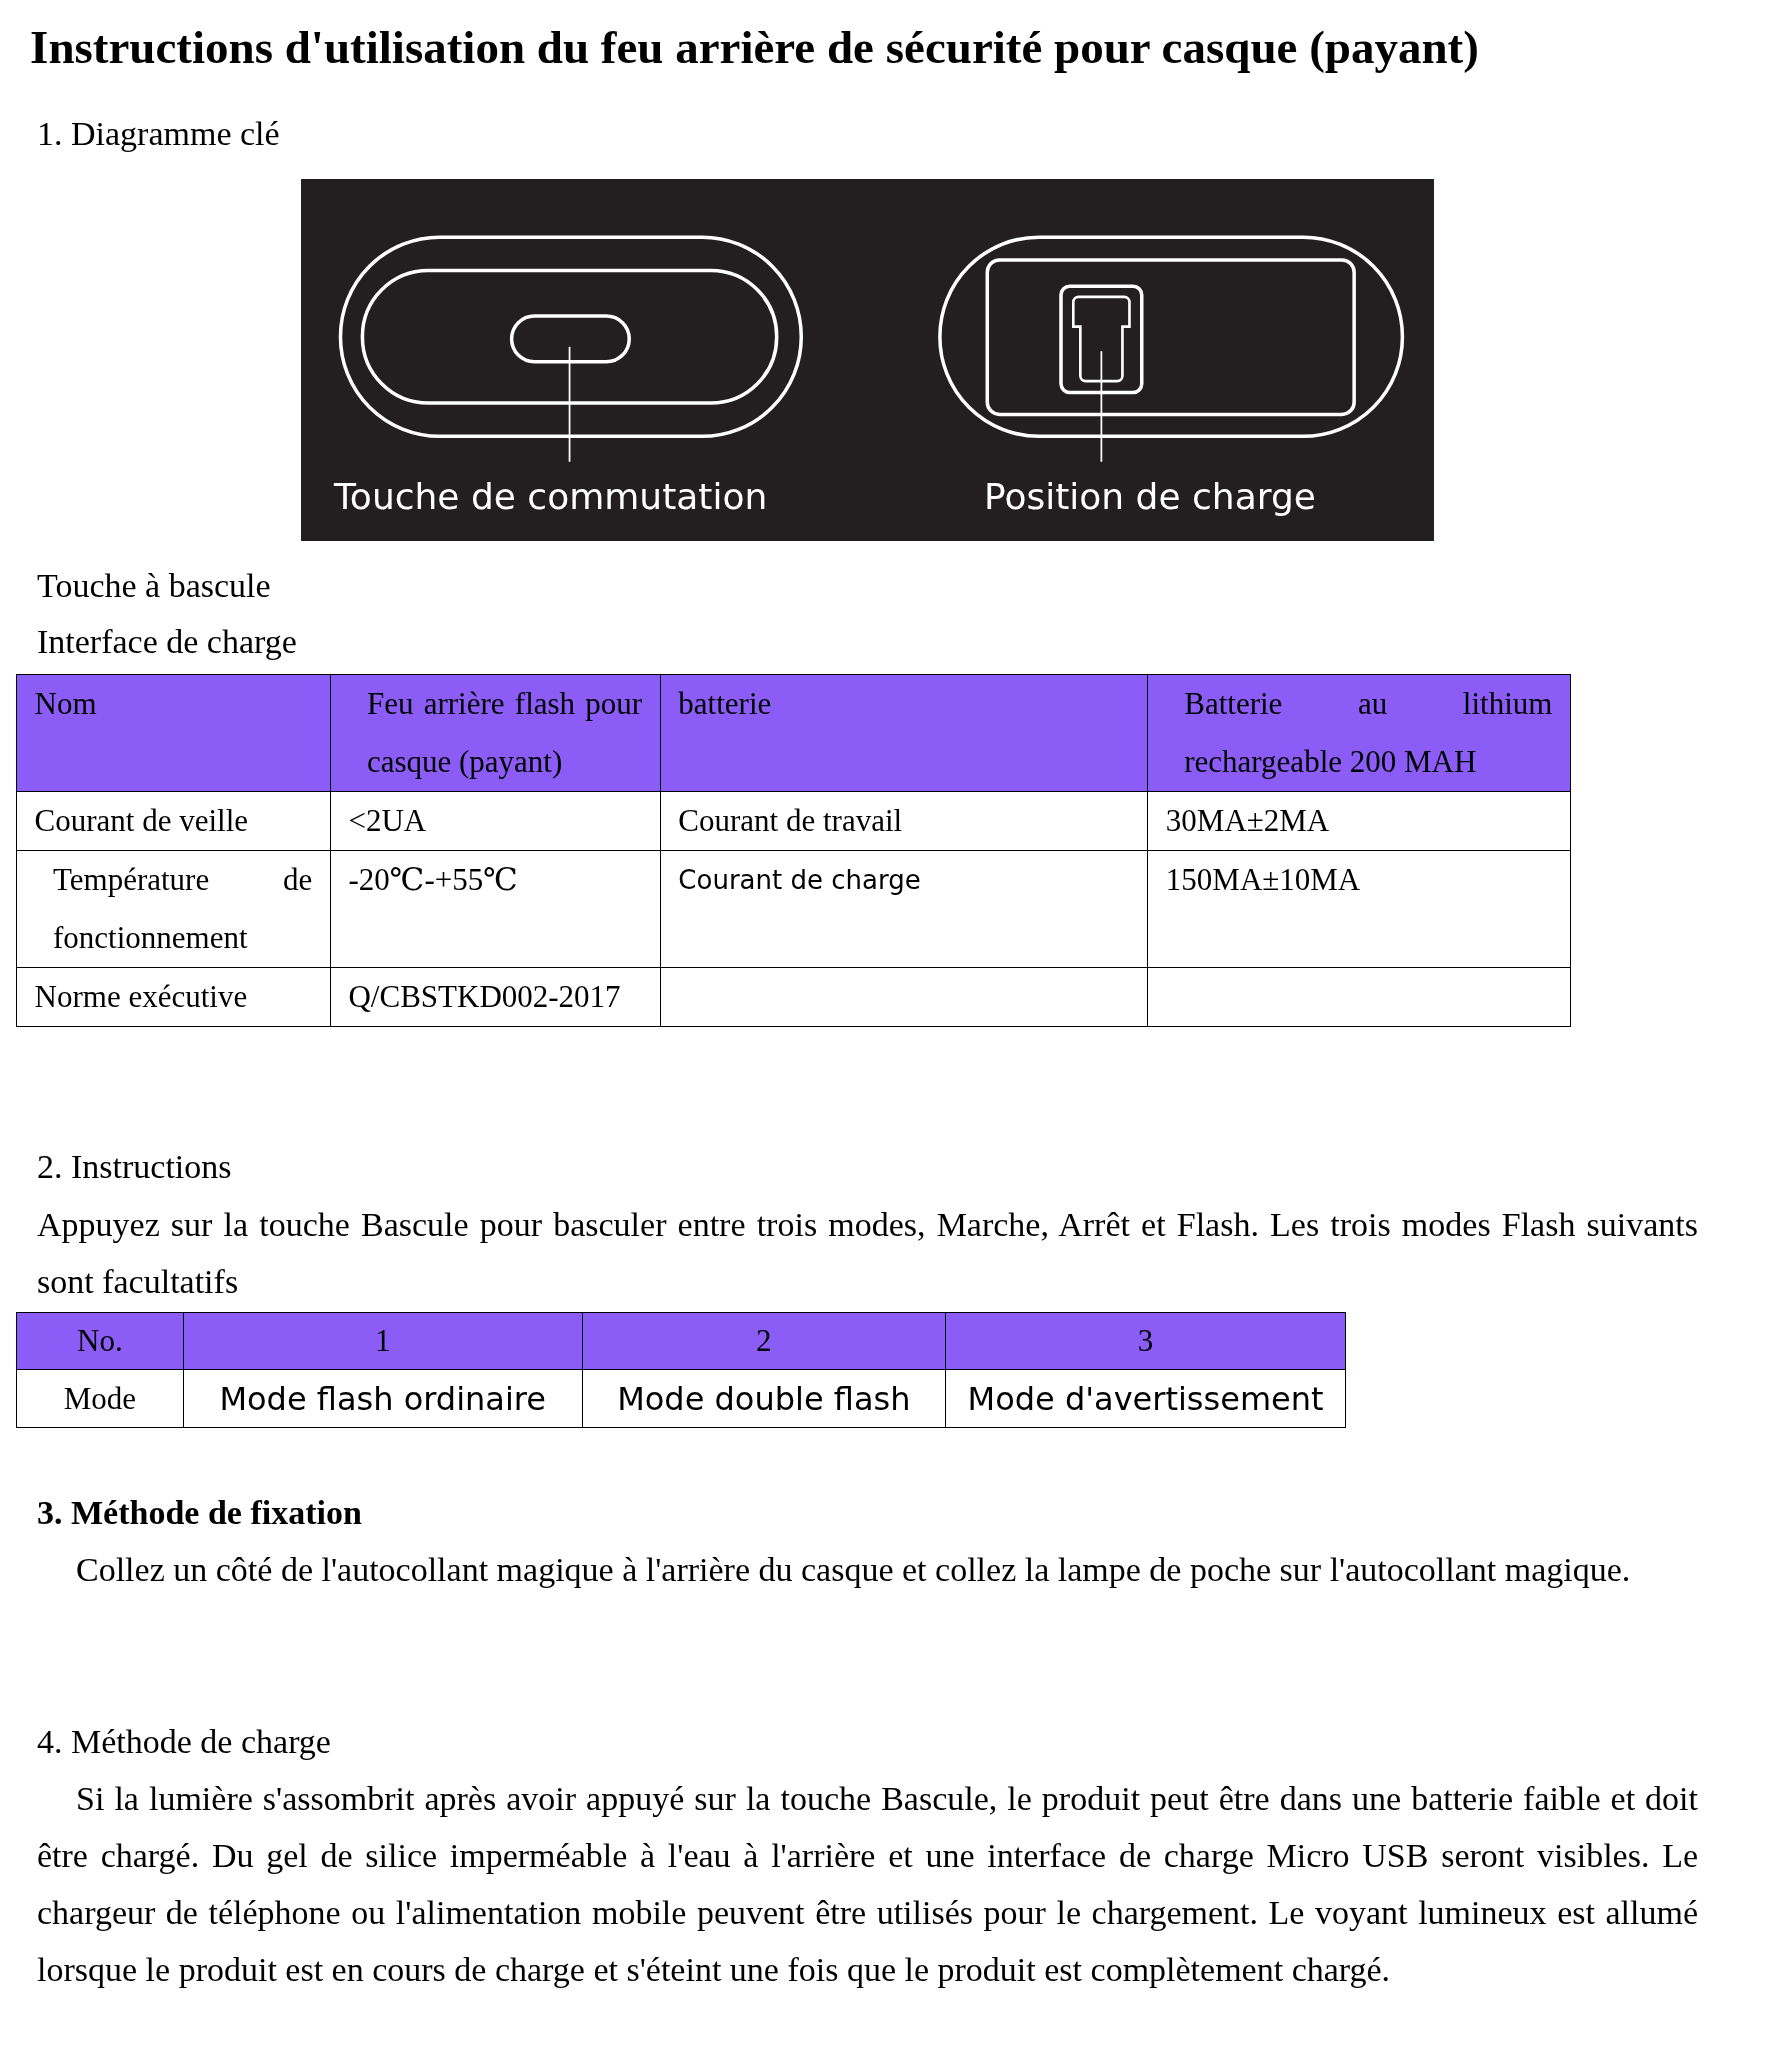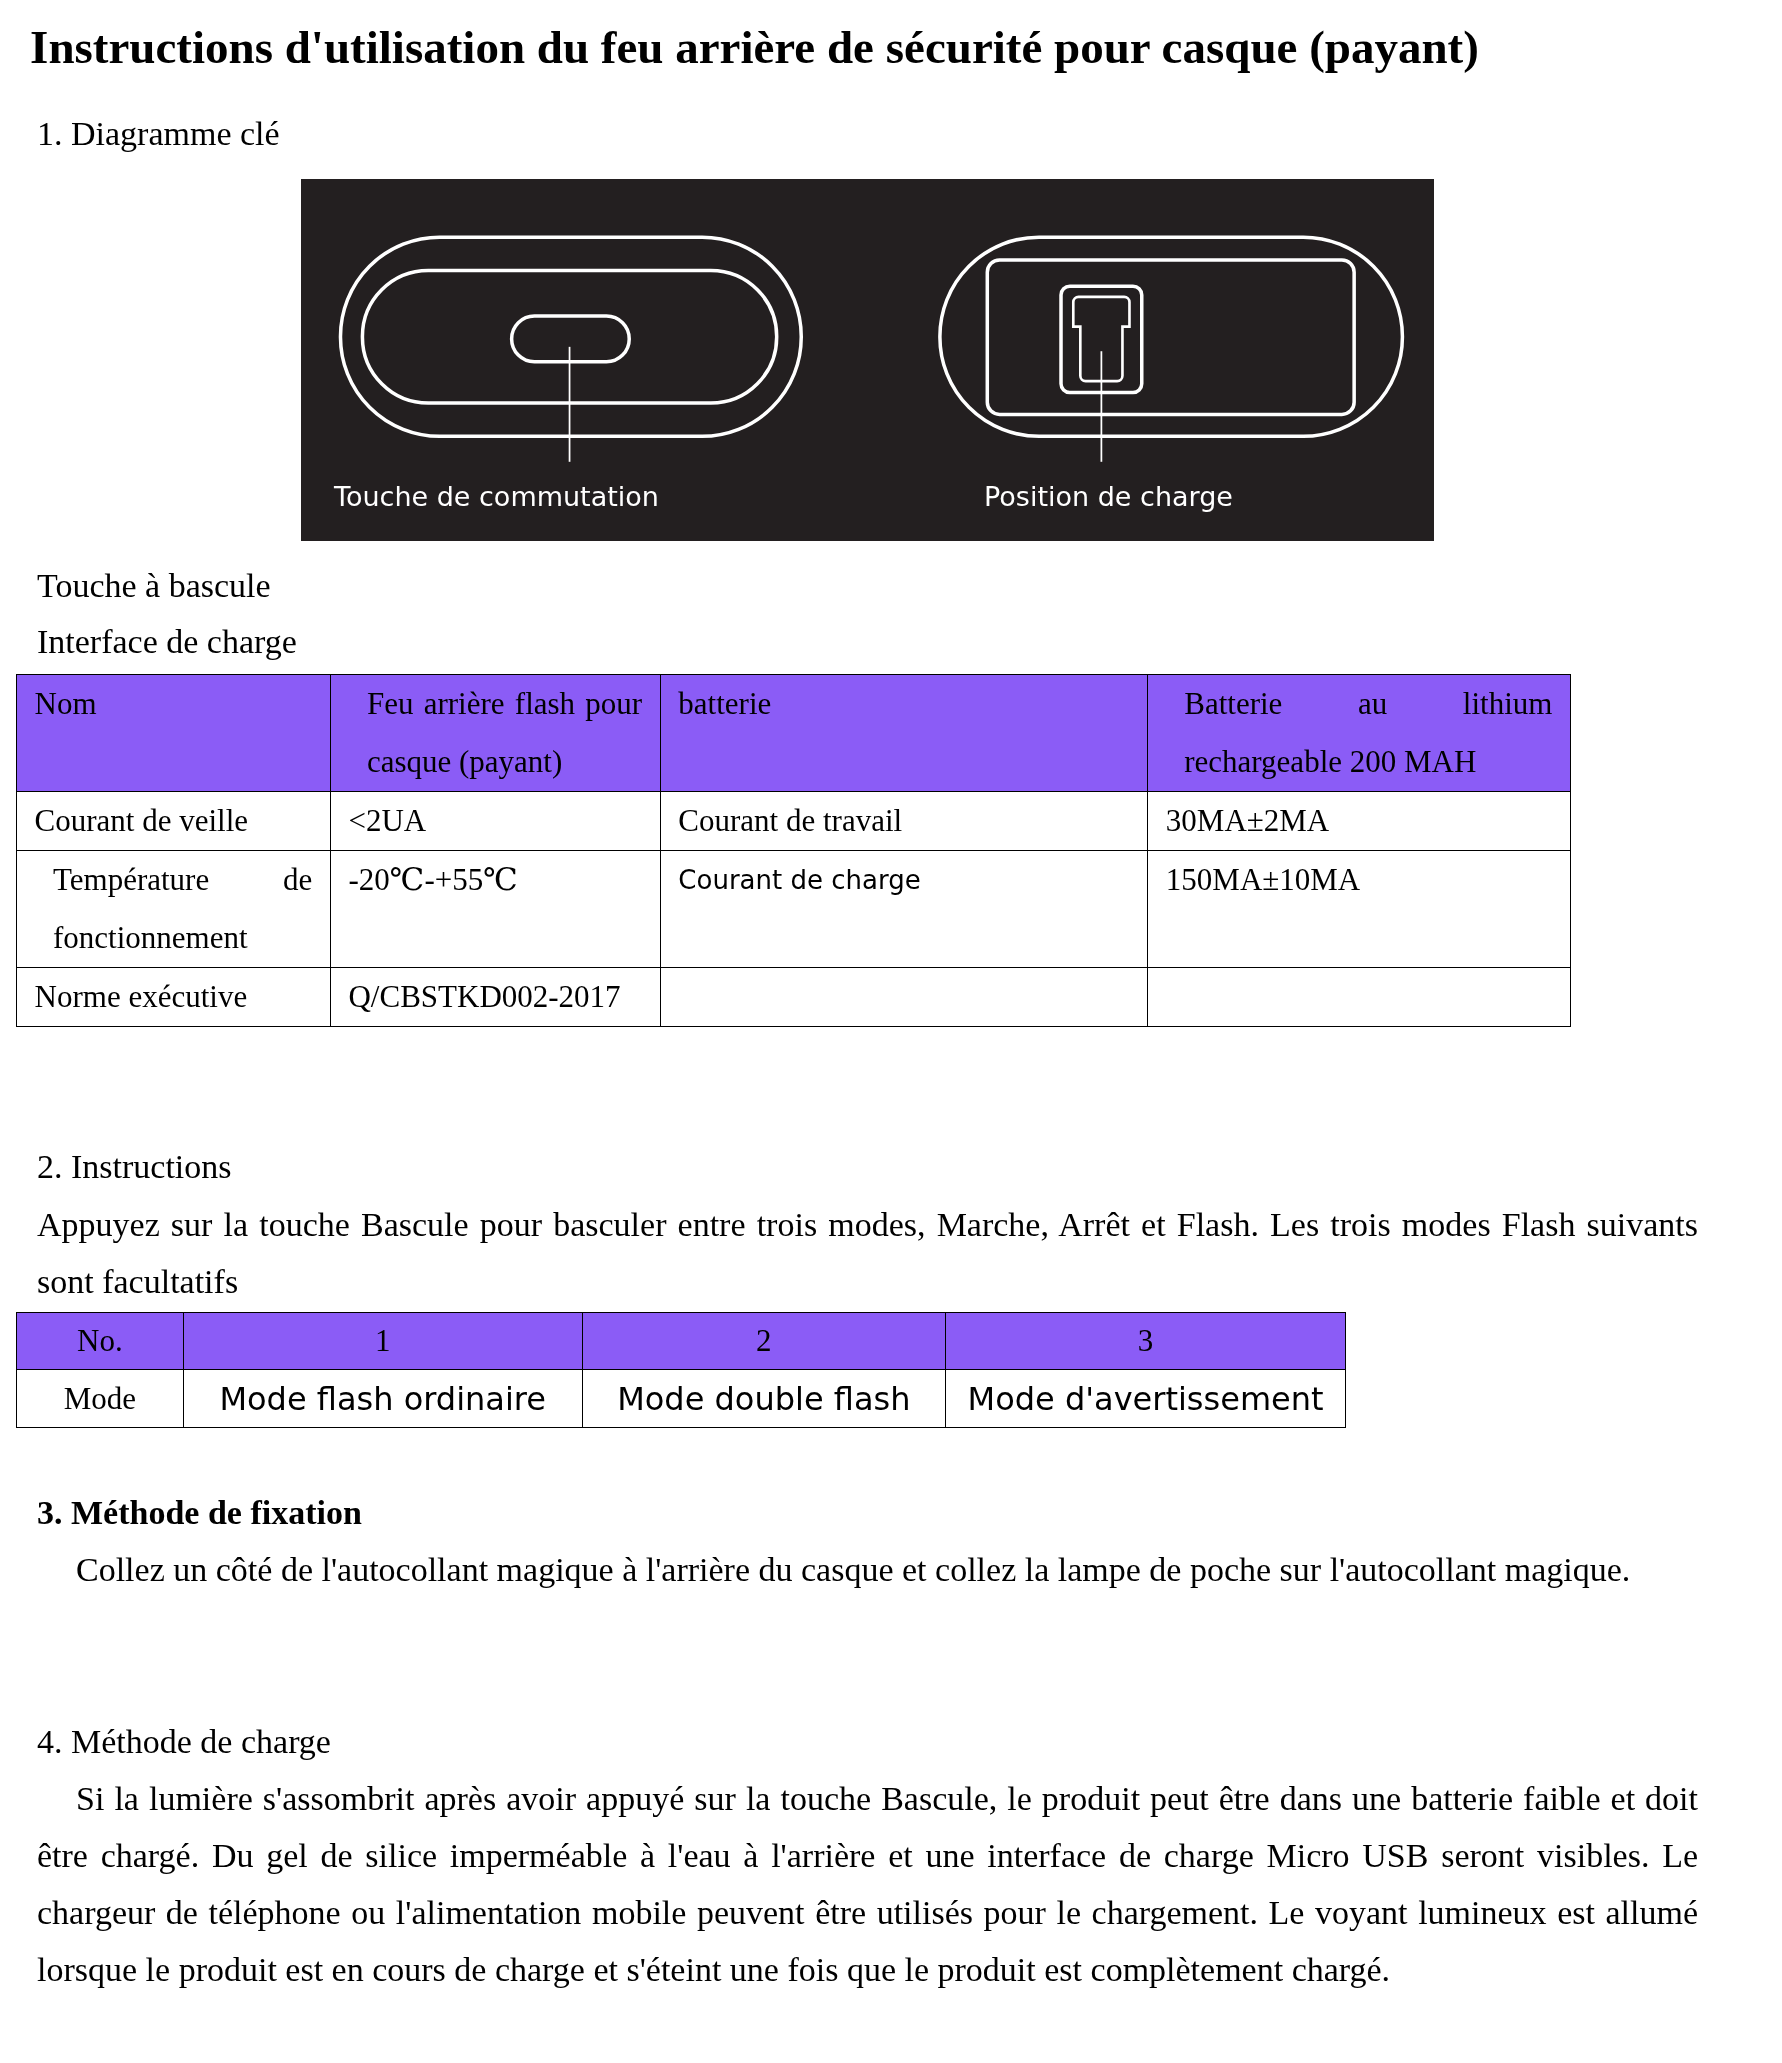--- a/index.html
+++ b/index.html
@@ -4,21 +4,21 @@
 <style>
   html, body { margin:0; padding:0; background:#ffffff; }
   body { width:1783px; height:2064px; position:relative; overflow:hidden;
          font-family:"Liberation Serif", "DejaVu Serif", serif; color:#000; }
   .abs { position:absolute; }
   .title { left:0; width:1509px; top:19.3px; text-align:center; font-weight:bold; font-size:47px; line-height:56px; }
   .h { font-size:34px; line-height:42px; }
   .p { font-size:34px; line-height:57px; text-align:justify; text-align-last:left; }
   .diagram { left:301px; top:179px; width:1133px; height:362px; background:#231f20; }
   .diagram svg { position:absolute; left:0; top:0; }
-  .diag-label { position:absolute; color:#ffffff; font-family:"DejaVu Sans", "Liberation Sans", sans-serif; font-size:27px; line-height:46px; top:295px; }
+  .diag-label { position:absolute; color:#ffffff; font-family:"DejaVu Sans", "Liberation Sans", sans-serif; font-size:36px; line-height:46px; top:295px; }
   table { border-collapse:collapse; position:absolute; }
   td { border:1.8px solid #000; vertical-align:top; font-size:31px; line-height:58px; padding:0 17.6px; box-sizing:border-box; }
   tr.hdr td { background:#8b5cf6; }
   td.sans { font-family:"DejaVu Sans", "Liberation Sans", sans-serif; font-size:26px; }
   .t2 td { text-align:center; vertical-align:middle; padding:0 3.5px; line-height:56px; }
   .t2 td.sans { font-size:32px; }
   .just { text-align:justify; text-align-last:left;padding-left:36px; }
   .lithium { text-align:justify; }
 </style>
 </head>

